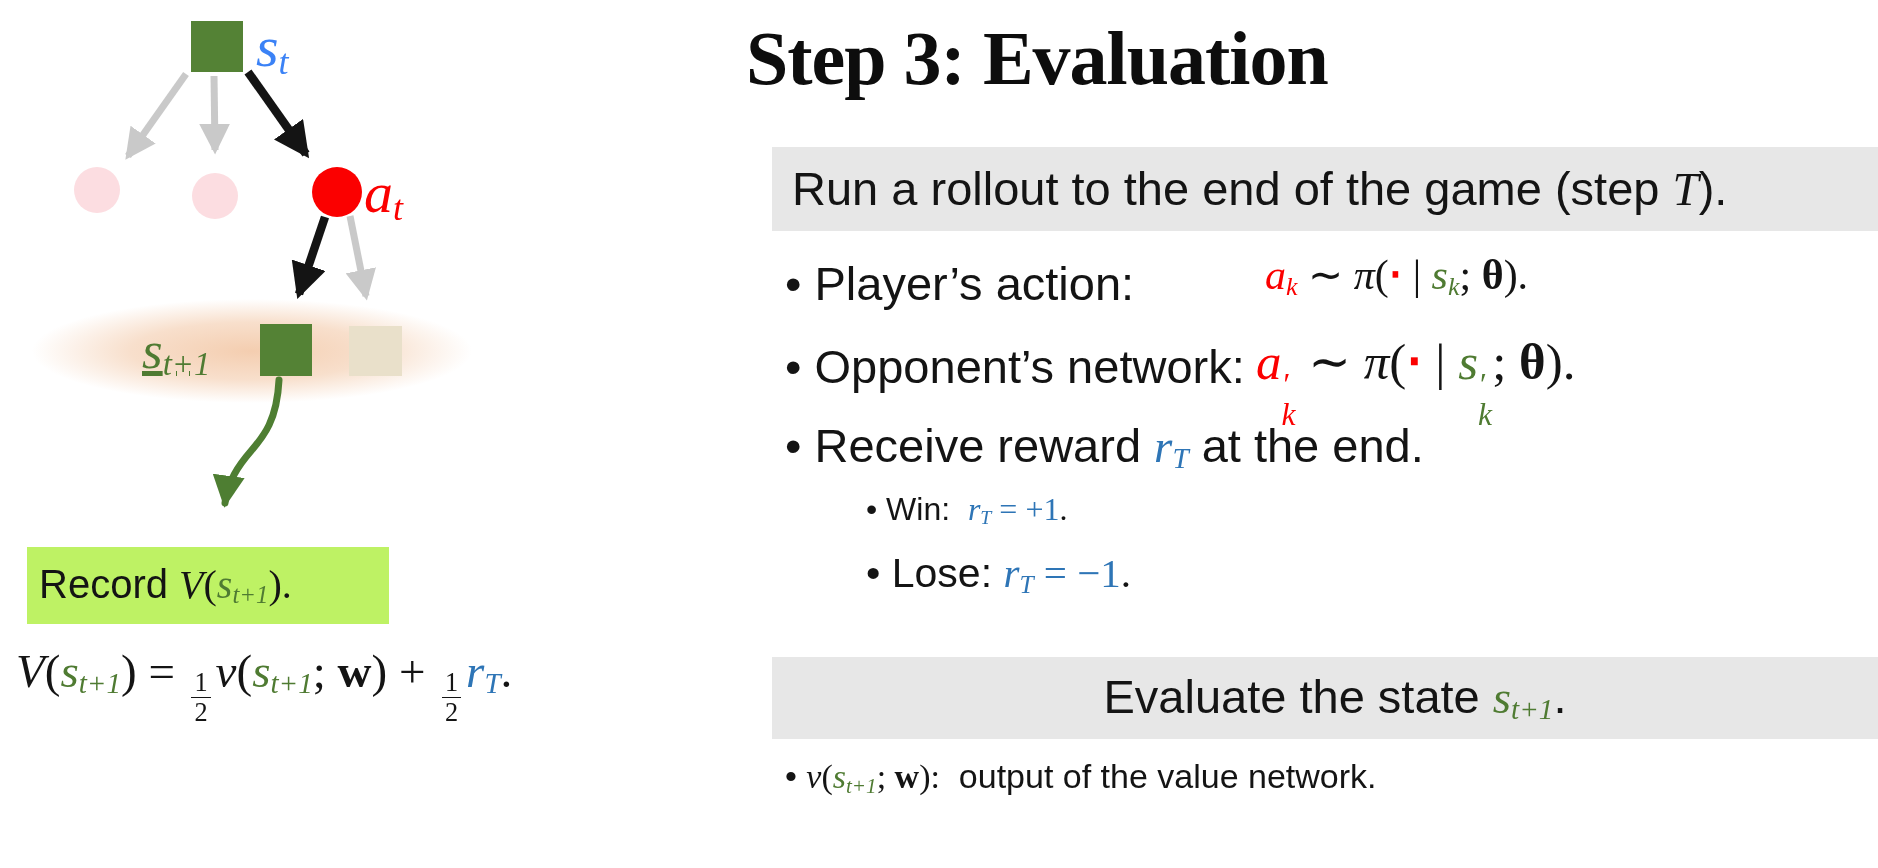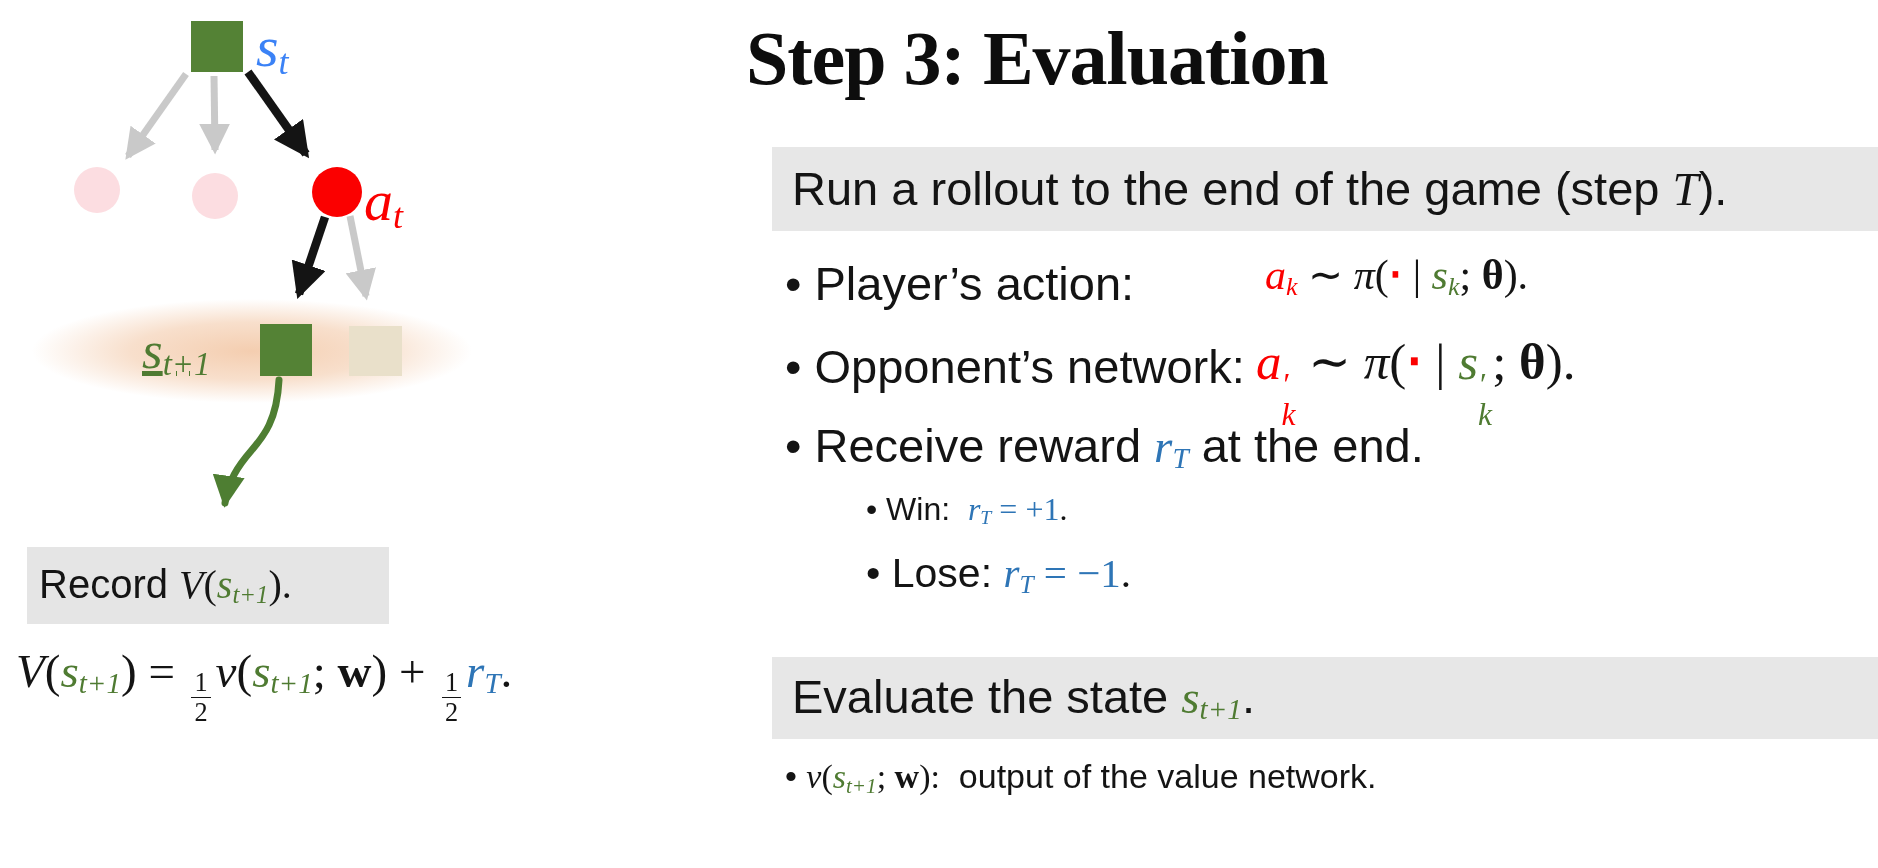--- a/index.html
+++ b/index.html
@@ -15,38 +15,38 @@
   .supsub{display:inline-flex;flex-direction:column;align-items:flex-start;
           font-size:0.62em;line-height:0.95;vertical-align:-0.52em;}
   .msup,.msub{display:block;}
   .frac{display:inline-flex;flex-direction:column;align-items:center;vertical-align:-0.14em;
         font-size:0.56em;line-height:1.12;margin:0 0.18em;font-family:"Liberation Serif",serif;}
   .fnum{border-bottom:0.065em solid currentColor;padding:0 0.12em;}
   .fden{padding:0 0.12em;}
   
   .tree-svg{position:absolute;left:0;top:0;}
   .l-st{left:256px;top:14px;font-size:58px;}
-  .l-at{left:364px;top:160px;font-size:58px;margin-top:8px;}
+  .l-at{left:364px;top:160px;font-size:58px;}
   .l-st1{left:142px;top:320px;font-size:53px;}
-  .l-record{left:27px;top:547px;width:350px;height:77px;background:#e5e5e5;
+  .l-record{left:27px;top:547px;width:350px;height:77px;background:#bef264;
             display:flex;align-items:center;padding-left:12px;font-size:40px;}
   .l-formula{left:16px;top:645px;font-size:47px;}
   
   .l-title{left:746px;top:16px;font-size:76px;font-weight:bold;
            font-family:"Liberation Serif",serif;letter-spacing:-1px;color:#0d0d0d;}
   .hbox{background:#e7e7e7;display:flex;align-items:center;padding-left:20px;box-sizing:border-box;}
   .l-box1{left:772px;top:147px;width:1106px;height:84px;font-size:47px;}
   .l-player-label{left:785px;top:258px;font-size:47px;}
   .l-player-math{left:1265px;top:251px;font-size:42px;}
   .l-opp-label{left:785px;top:341px;font-size:47px;}
   .l-opp-math{left:1256px;top:333px;font-size:51px;}
   .l-reward{left:785px;top:420px;font-size:47px;}
   .l-win{left:866px;top:492px;font-size:32px;}
   .l-win2{left:866px;top:551px;font-size:41px;}
-  .l-box2{left:772px;top:657px;width:1106px;height:82px;font-size:47px;}
+  .l-box2{left:772px;top:657px;width:1106px;height:82px;font-size:47px;justify-content:center;}
   .l-value{left:785px;top:757px;font-size:34px;}
   
   .eg{stroke:#c9c9c9;stroke-width:7;}
   .eb{stroke:#141414;stroke-width:8.5;}
   .egr{stroke:#4e7e32;stroke-width:7;fill:none;stroke-linecap:round;}
   .pink{fill:#fcdde1;}
   .red{fill:#fb0000;}
   .green{fill:#548235;}
   .tan{fill:#e9e0ca;}
 </style>

